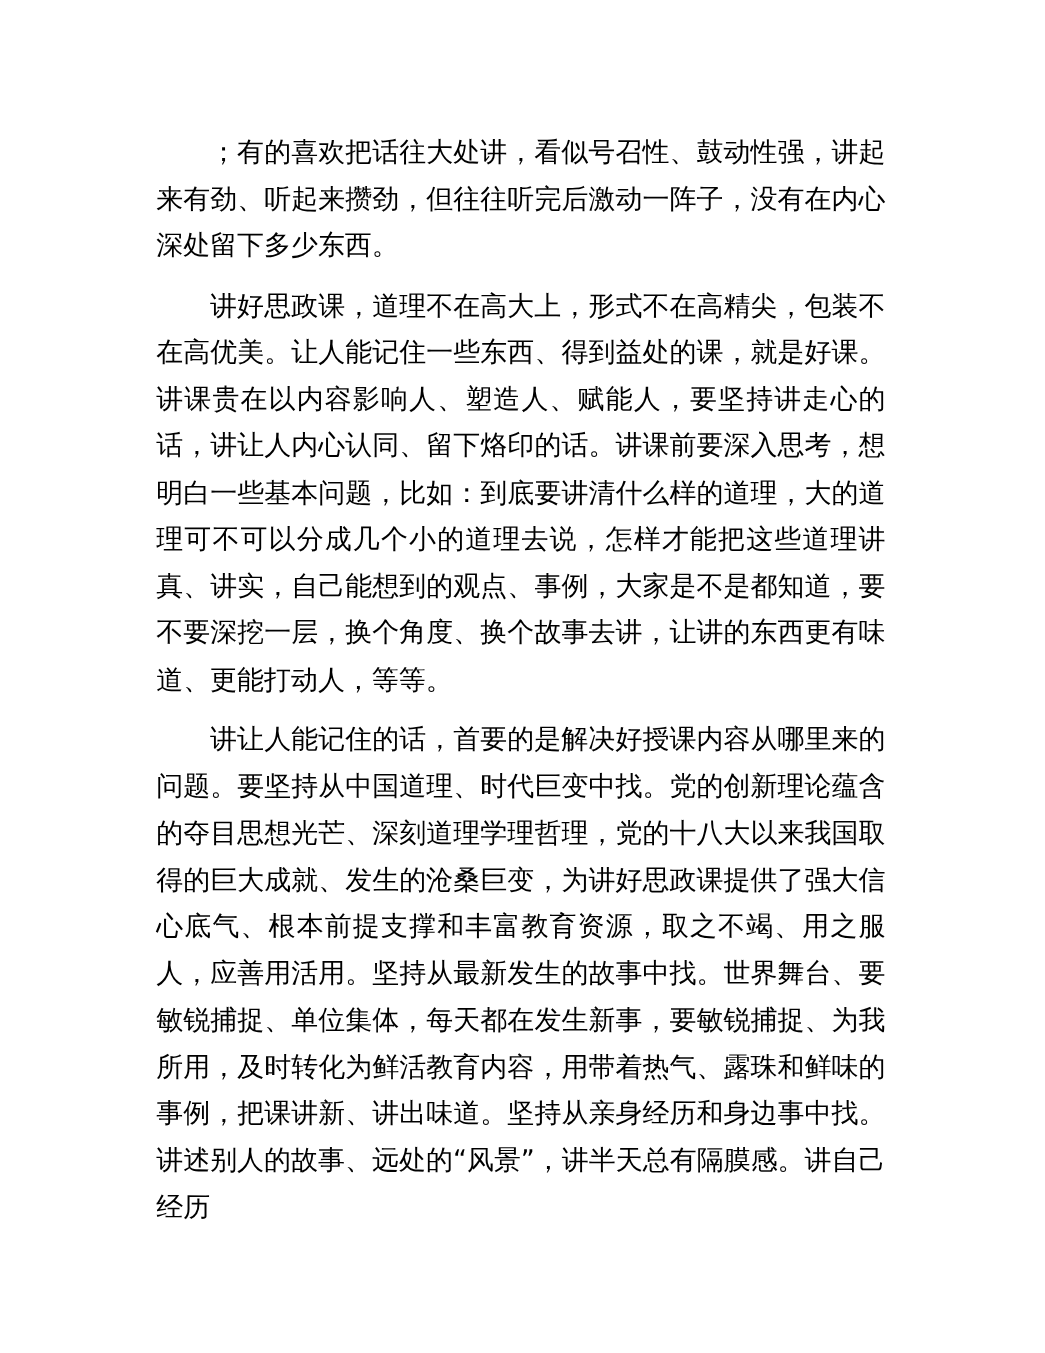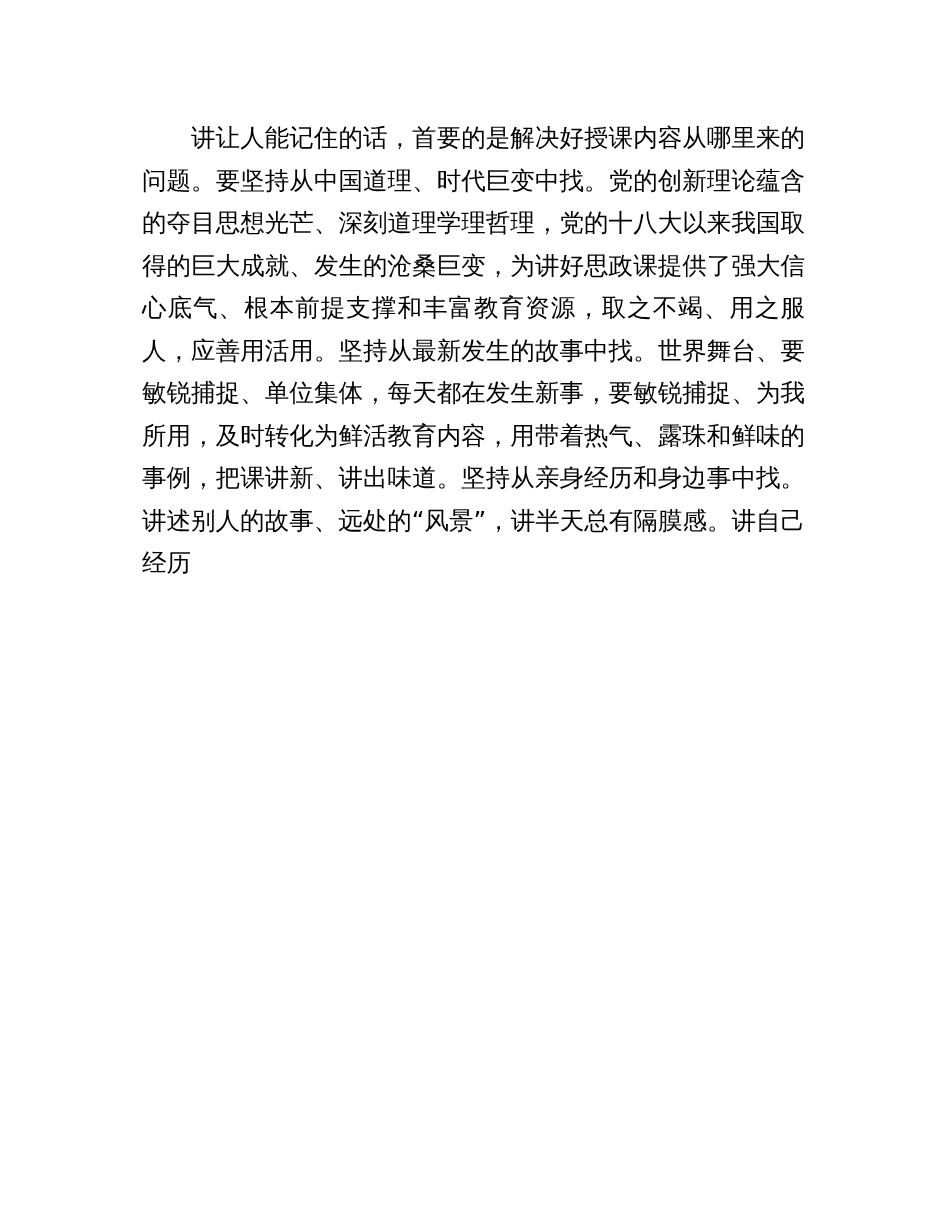--- a/index.html
+++ b/index.html
@@ -36,15 +36,17 @@
     margin: 0 0 12px 0;
     padding: 0;
     text-indent: 2em;
   }
 </style>
 </head>
 <body>
 
 <div class="page">
   <div class="doc-body">
+    <p>；有的喜欢把话往大处讲，看似号召性、鼓动性强，讲起来有劲、听起来攒劲，但往往听完后激动一阵子，没有在内心深处留下多少东西。</p>
+    <p>讲好思政课，道理不在高大上，形式不在高精尖，包装不在高优美。让人能记住一些东西、得到益处的课，就是好课。讲课贵在以内容影响人、塑造人、赋能人，要坚持讲走心的话，讲让人内心认同、留下烙印的话。讲课前要深入思考，想明白一些基本问题，比如：到底要讲清什么样的道理，大的道理可不可以分成几个小的道理去说，怎样才能把这些道理讲真、讲实，自己能想到的观点、事例，大家是不是都知道，要不要深挖一层，换个角度、换个故事去讲，让讲的东西更有味道、更能打动人，等等。</p>
     <p>讲让人能记住的话，首要的是解决好授课内容从哪里来的问题。要坚持从中国道理、时代巨变中找。党的创新理论蕴含的夺目思想光芒、深刻道理学理哲理，党的十八大以来我国取得的巨大成就、发生的沧桑巨变，为讲好思政课提供了强大信心底气、根本前提支撑和丰富教育资源，取之不竭、用之服人，应善用活用。坚持从最新发生的故事中找。世界舞台、要敏锐捕捉、单位集体，每天都在发生新事，要敏锐捕捉、为我所用，及时转化为鲜活教育内容，用带着热气、露珠和鲜味的事例，把课讲新、讲出味道。坚持从亲身经历和身边事中找。讲述别人的故事、远处的“风景”，讲半天总有隔膜感。讲自己经历</p>
   </div>
 </div>
 
 </body></html>

